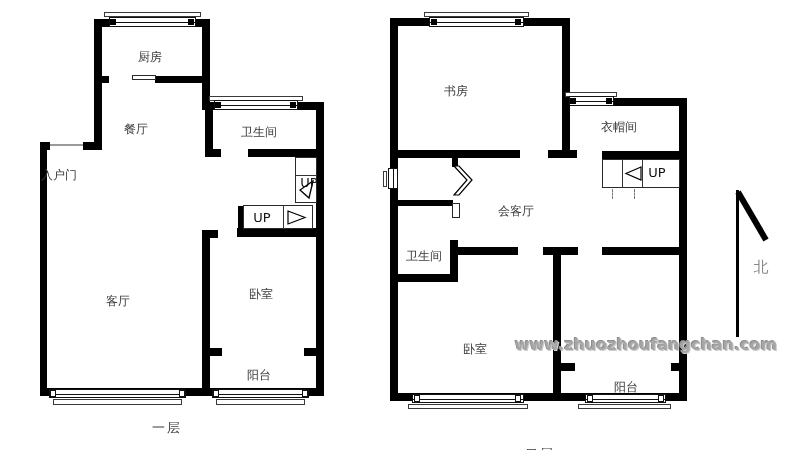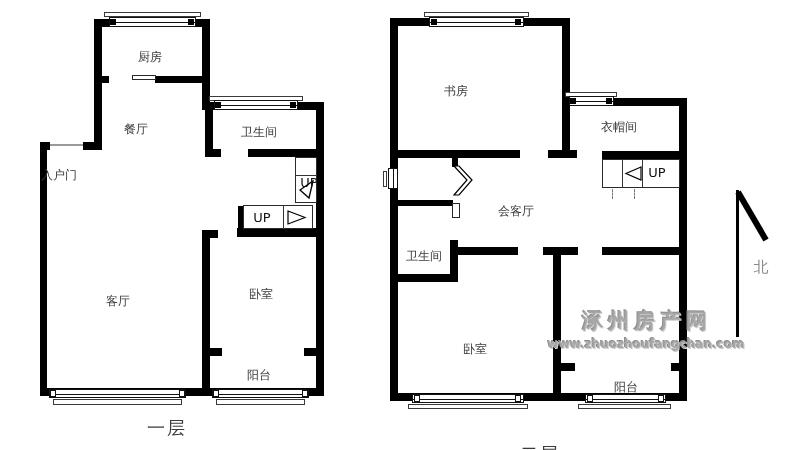--- a/index.html
+++ b/index.html
@@ -12,28 +12,28 @@
   .win .mid{position:absolute;background:#111;}
   .win.h .mid{left:0;right:0;top:50%;height:1px;}
   .win.v .mid{top:0;bottom:0;left:50%;width:1px;}
   .endb{position:absolute;background:#000;}
   .endw{position:absolute;background:#fff;border:1px solid #111;box-sizing:border-box;}
   .tline{position:absolute;background:#333;}
   .gline{position:absolute;background:#9a9a9a;}
   .dline{position:absolute;width:0;border-left:1px dashed #777;}
   .lbl{position:absolute;transform:translate(-50%,-50%);color:#3a3a3a;font-size:12px;
        font-family:"DejaVu Serif","Liberation Serif",serif;white-space:nowrap;z-index:6;}
-  .cap{font-size:18px;letter-spacing:2px;}
+  .cap{font-size:13px;letter-spacing:2px;}
   .up{font-family:"DejaVu Sans","Liberation Sans",sans-serif;color:#111;font-size:13px;z-index:7;}
   .north-lbl{color:#8a8a8a;font-size:15px;}
   .wm{position:absolute;transform:translate(-50%,-50%);z-index:8;color:#a6a6a6;
       font-weight:bold;white-space:nowrap;
       text-shadow:1px 1px 0 #cfcfcf,-1px -1px 0 #8d8d8d;}
   .wm-name{font-size:21px;letter-spacing:5px;}
-  .wm-url{font-size:12px;letter-spacing:0px;}
+  .wm-url{font-size:16px;letter-spacing:0px;}
   svg.overlay{position:absolute;left:0;top:0;z-index:5;pointer-events:none;}
 </style>
 </head>
 <body>
 
 <div id="canvas">
 
   <div class="wall" style="left: 95px; top: 19px; width: 115px; height: 8px;"></div>
     <div class="wall" style="left: 94px; top: 19px; width: 8px; height: 129px;"></div>
     <div class="wall" style="left: 40px; top: 142px; width: 10px; height: 8px;"></div>
@@ -161,15 +161,14 @@
   <div class="lbl" style="left:456px;top:91px">书房</div>
   <div class="lbl" style="left:619px;top:127px">衣帽间</div>
   <div class="lbl" style="left:516px;top:211px">会客厅</div>
   <div class="lbl" style="left:424px;top:256px">卫生间</div>
   <div class="lbl" style="left:475px;top:349px">卧室</div>
   <div class="lbl" style="left:626px;top:387px">阳台</div>
   <div class="lbl cap" style="left:540px;top:454px">二层</div>
   <div class="lbl up" style="left:657px;top:172px">UP</div>
 
   <div class="lbl north-lbl" style="left:761px;top:267px">北</div>
-  <div class="wm wm-name" style="left:647px;top:321px">涿州房产网</div>
   <div class="wm wm-url" style="left:646px;top:344px">www.zhuozhoufangchan.com</div>
 </div>
 
 </body></html>

